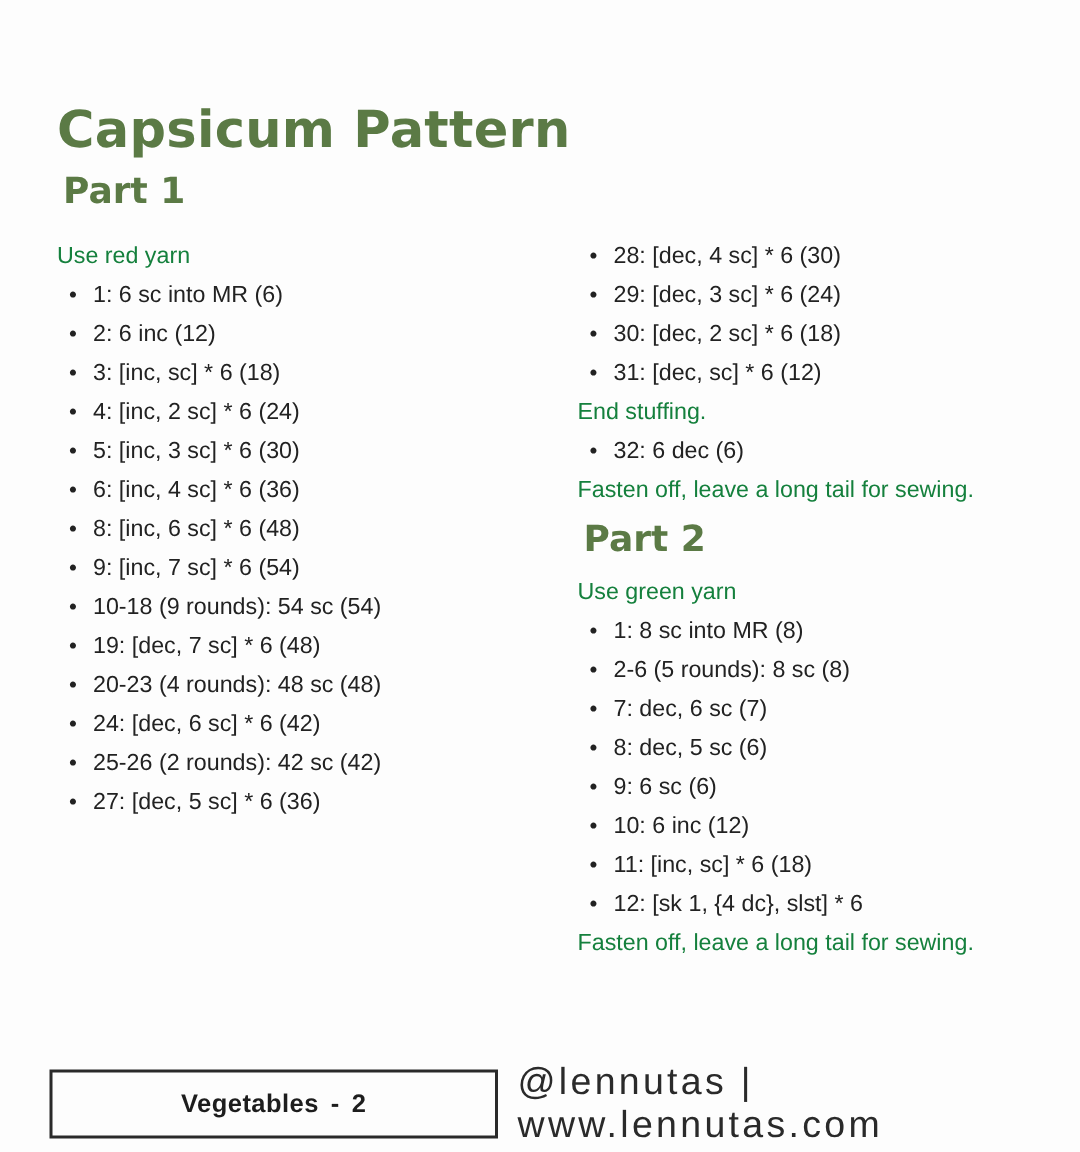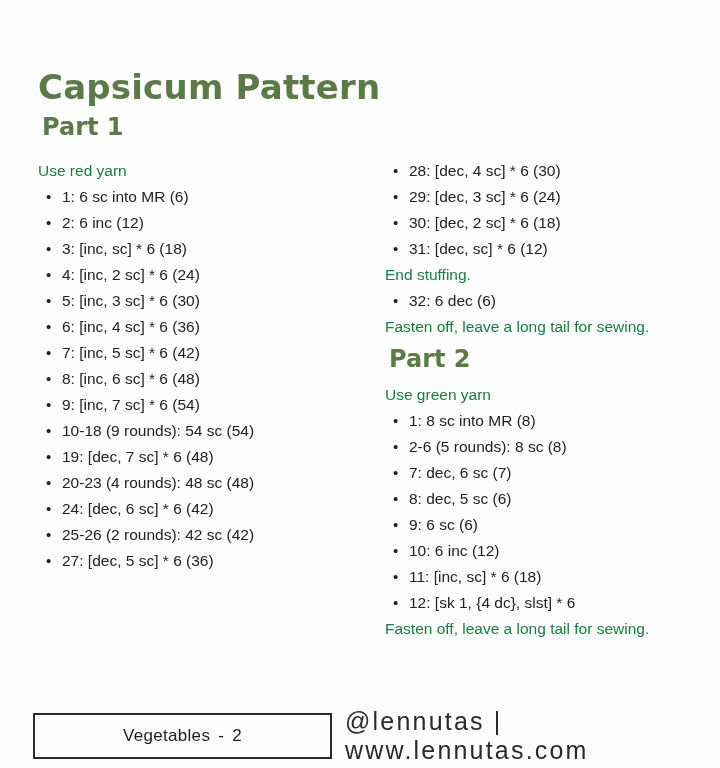--- a/index.html
+++ b/index.html
@@ -96,21 +96,21 @@
     height: 46px;
     border: 2px solid #2a2a2a;
     box-sizing: border-box;
     background: #fdfdfd;
     display: flex;
     align-items: center;
     justify-content: center;
   }
   .footer-box .label {
     font-size: 17px;
-    font-weight: normal;
+    font-weight: bold;
     color: #1d1d1d;
     letter-spacing: 0.3px;
     word-spacing: 3px;
   }
   .footer-credit {
     position: absolute;
     left: 345px;
     top: 713px;
     height: 46px;
     display: flex;
@@ -136,21 +136,20 @@
 
       <div class="col-left">
         <div class="note">Use red yarn</div>
         <ul class="rounds">
             <li>1: 6 sc into MR (6)</li>
             <li>2: 6 inc (12)</li>
             <li>3: [inc, sc] * 6 (18)</li>
             <li>4: [inc, 2 sc] * 6 (24)</li>
             <li>5: [inc, 3 sc] * 6 (30)</li>
             <li>6: [inc, 4 sc] * 6 (36)</li>
-            <li>7: [inc, 5 sc] * 6 (42)</li>
             <li>8: [inc, 6 sc] * 6 (48)</li>
             <li>9: [inc, 7 sc] * 6 (54)</li>
             <li>10-18 (9 rounds): 54 sc (54)</li>
             <li>19: [dec, 7 sc] * 6 (48)</li>
             <li>20-23 (4 rounds): 48 sc (48)</li>
             <li>24: [dec, 6 sc] * 6 (42)</li>
             <li>25-26 (2 rounds): 42 sc (42)</li>
             <li>27: [dec, 5 sc] * 6 (36)</li>
           </ul>
       </div>

